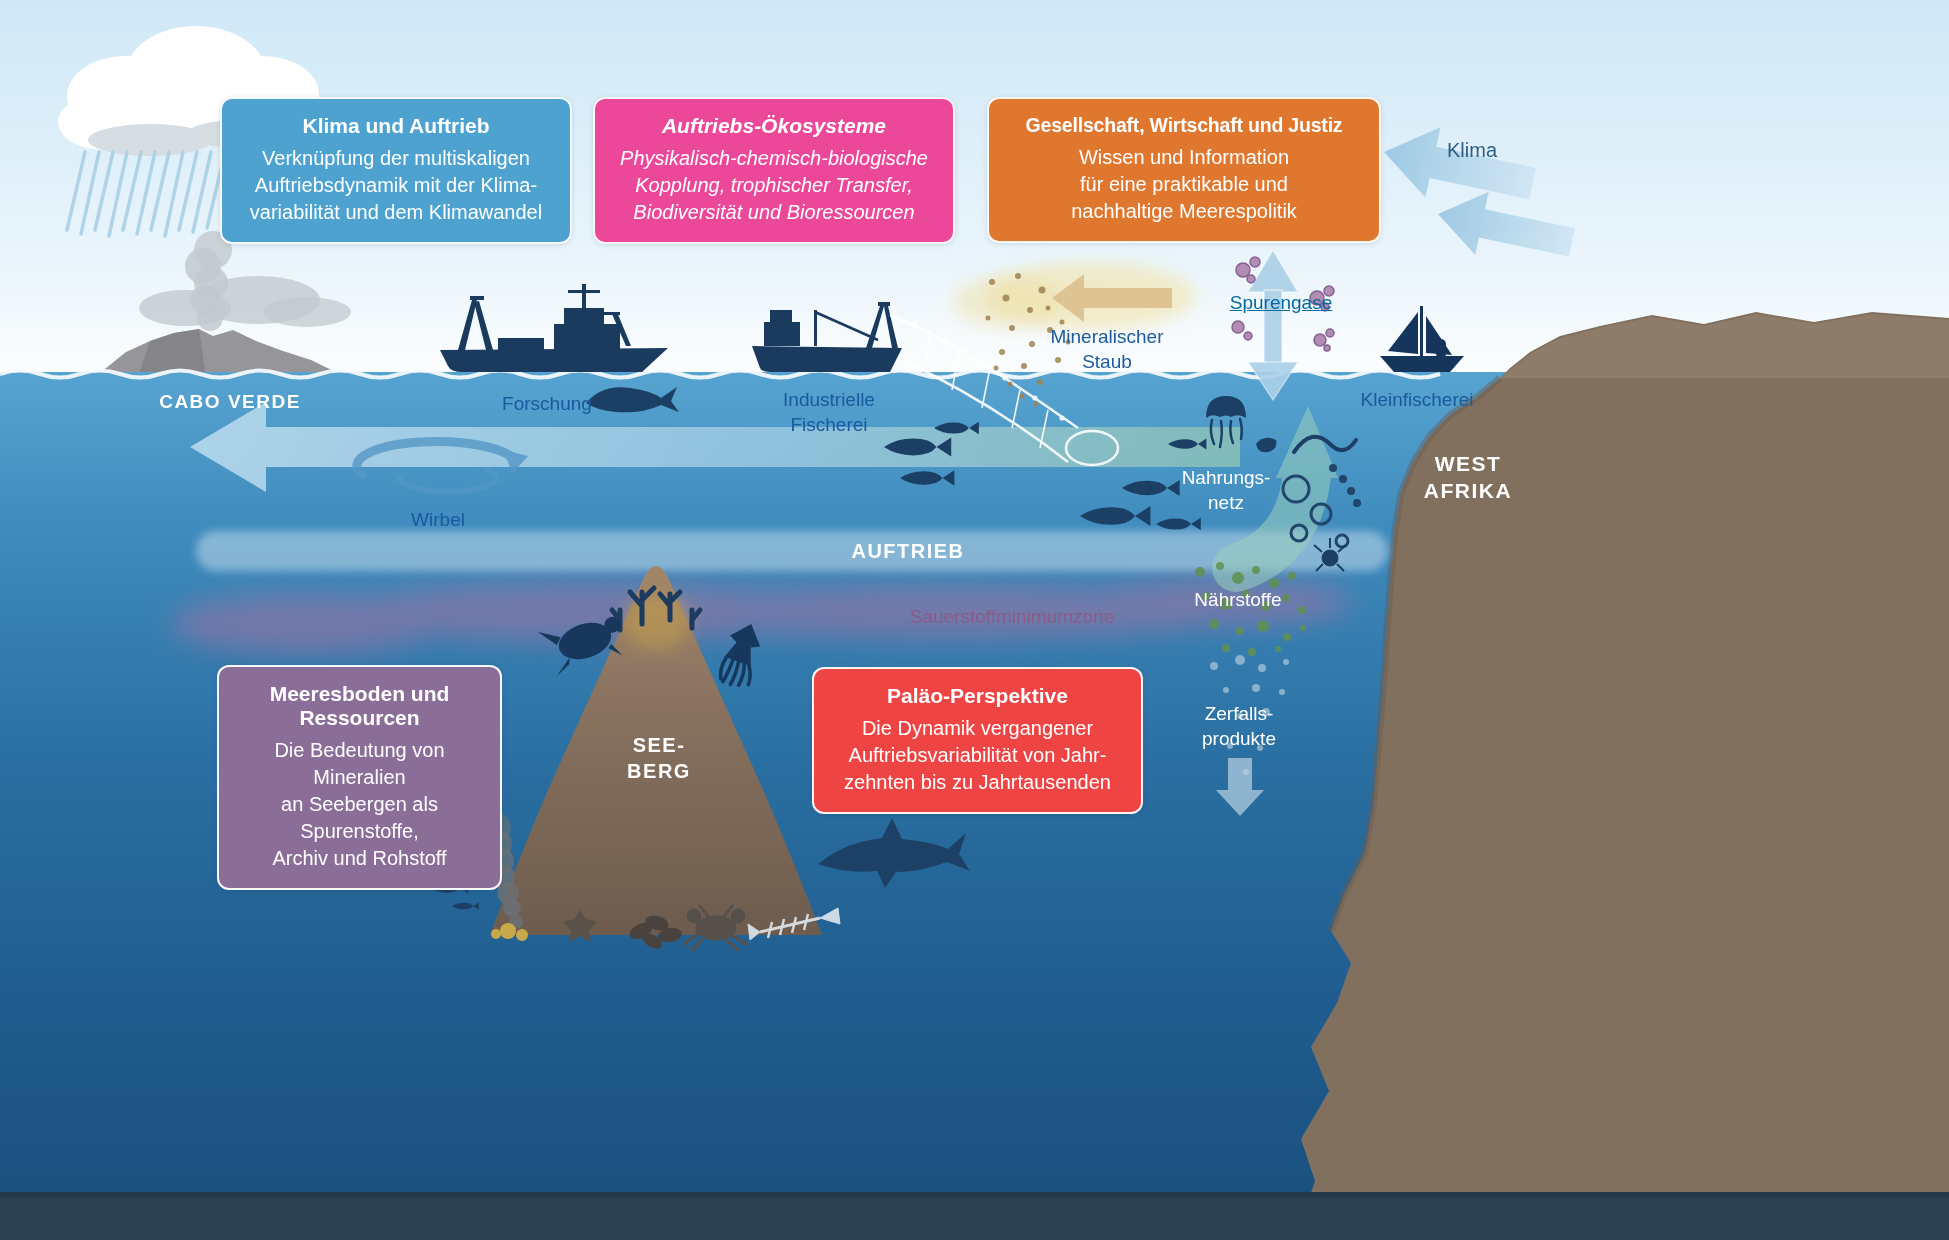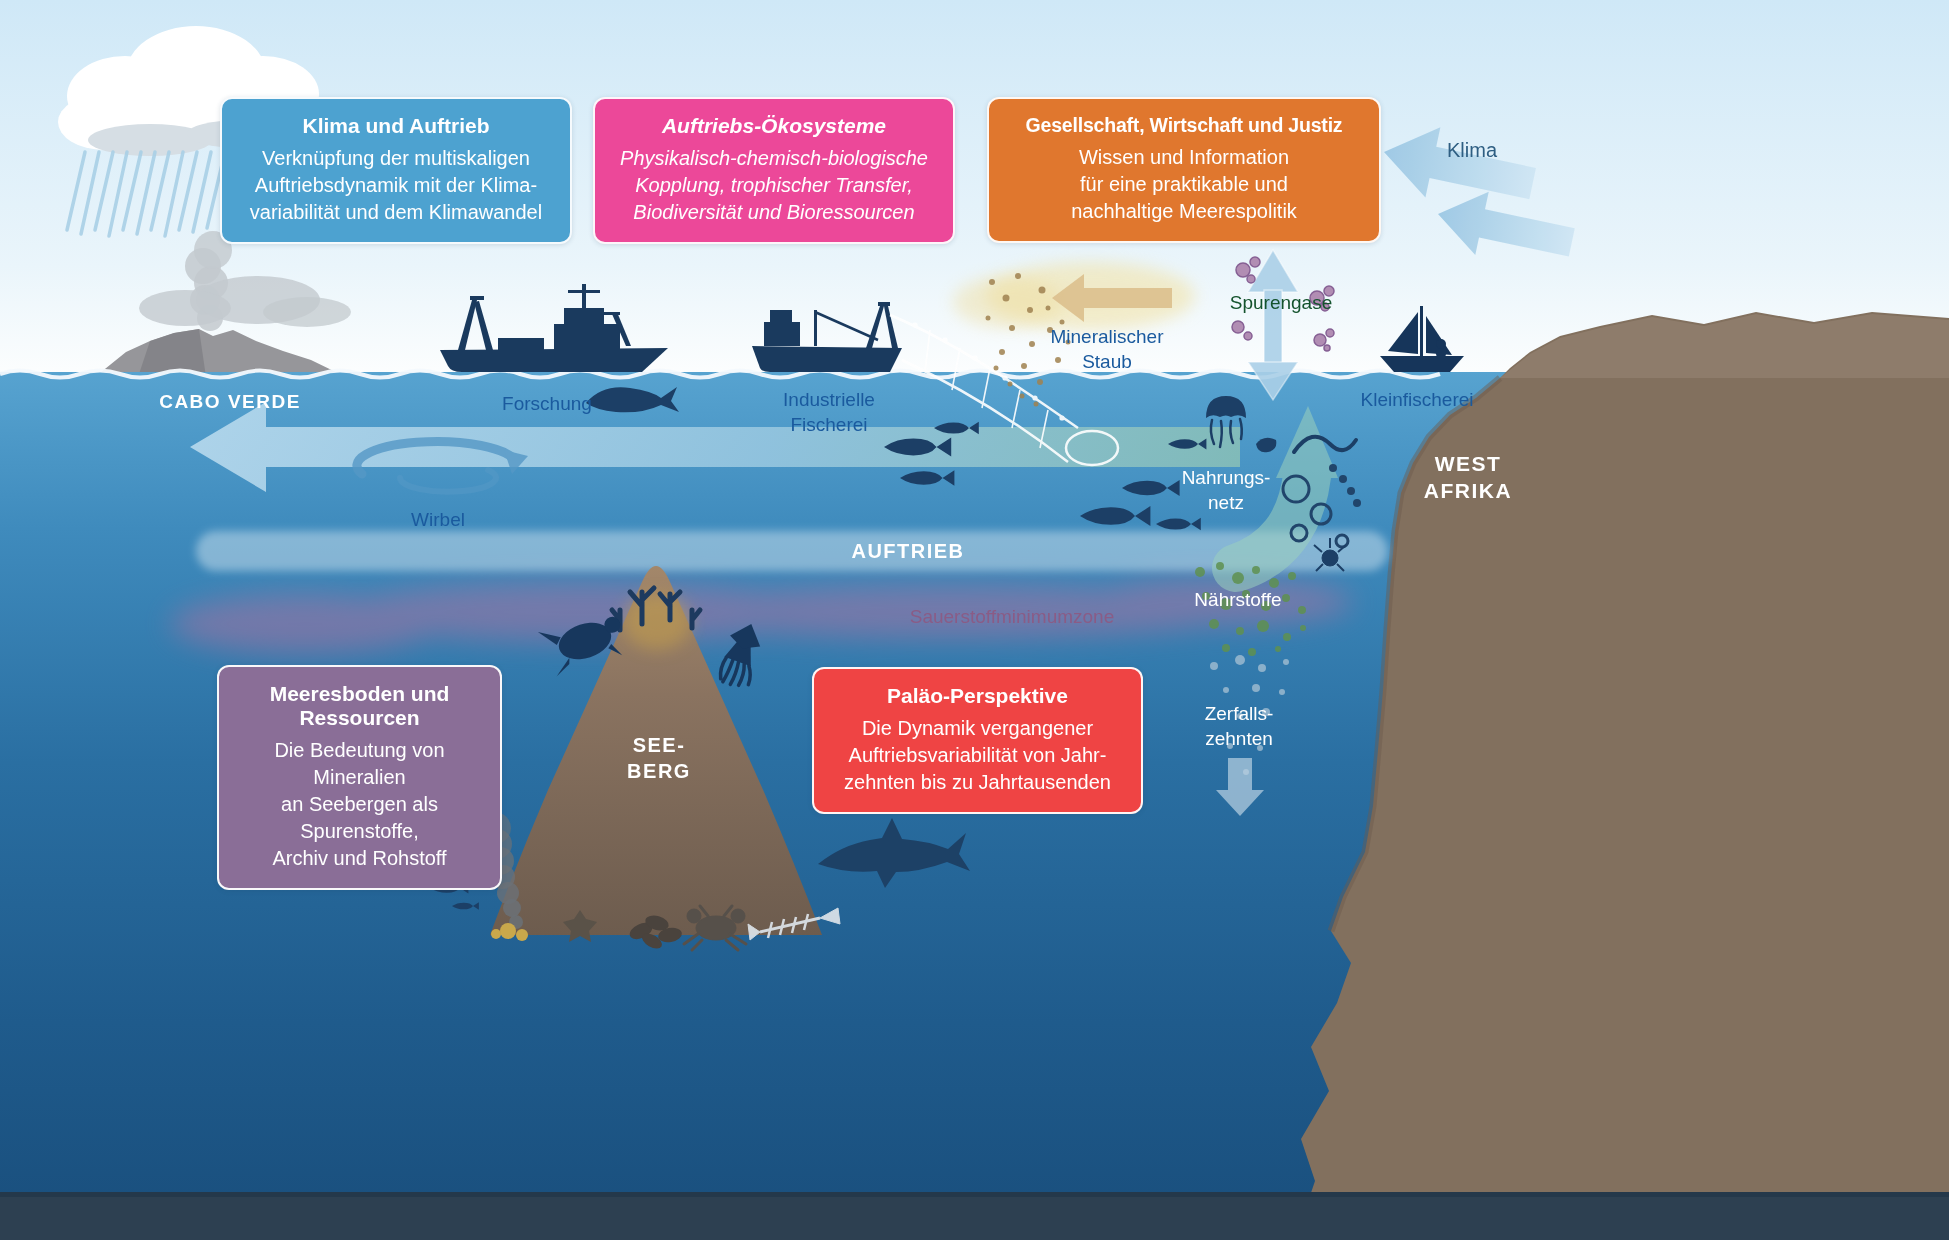--- a/index.html
+++ b/index.html
@@ -22,21 +22,21 @@
   .box-meer    { left: 202px; top: 665px; width: 285px; background: #8a6e97; }
   .box-palaeo  { left: 797px; top: 667px; width: 331px; background: #ef4444; }
 
   .lbl {
     position: absolute; white-space: pre-line; text-align: center;
     transform: translateX(-50%); font-size: 19px; line-height: 1.3;
   }
   .lbl-white  { color: #ffffff; }
   .lbl-blue   { color: #1a5a9e; }
   .lbl-purple { color: #8a5c86; }
-  .lbl-slate  { color: #14532d; }
+  .lbl-slate  { color: #0369a1; text-decoration: underline; }
   .lbl-windc  { color: #2e5e82; }
   .ls { letter-spacing: 1.5px; font-weight: bold; }
 </style>
 </head>
 <body>
 
 <div class="canvas">
 
 <svg class="scene-art" viewBox="0 0 1949 1240" xmlns="http://www.w3.org/2000/svg">
   <defs>
@@ -419,15 +419,15 @@
 AFRIKA</div>
 <div class="lbl lbl-blue" style="left:438px;top:508px">Wirbel</div>
 <div class="lbl lbl-white ls" style="left:908px;top:538px;font-size:20px">AUFTRIEB</div>
 <div class="lbl lbl-purple" style="left:1012px;top:605px">Sauerstoffminimumzone</div>
 <div class="lbl lbl-white" style="left:1226px;top:466px">Nahrungs-
 netz</div>
 <div class="lbl lbl-white" style="left:1238px;top:588px">Nährstoffe</div>
 <div class="lbl lbl-white ls" style="left:659px;top:732px;font-size:20px">SEE-
 BERG</div>
 <div class="lbl lbl-white" style="left:1239px;top:702px">Zerfalls-
-zehnten</div>
+produkte</div>
 
 </div>
 
 </body></html>

